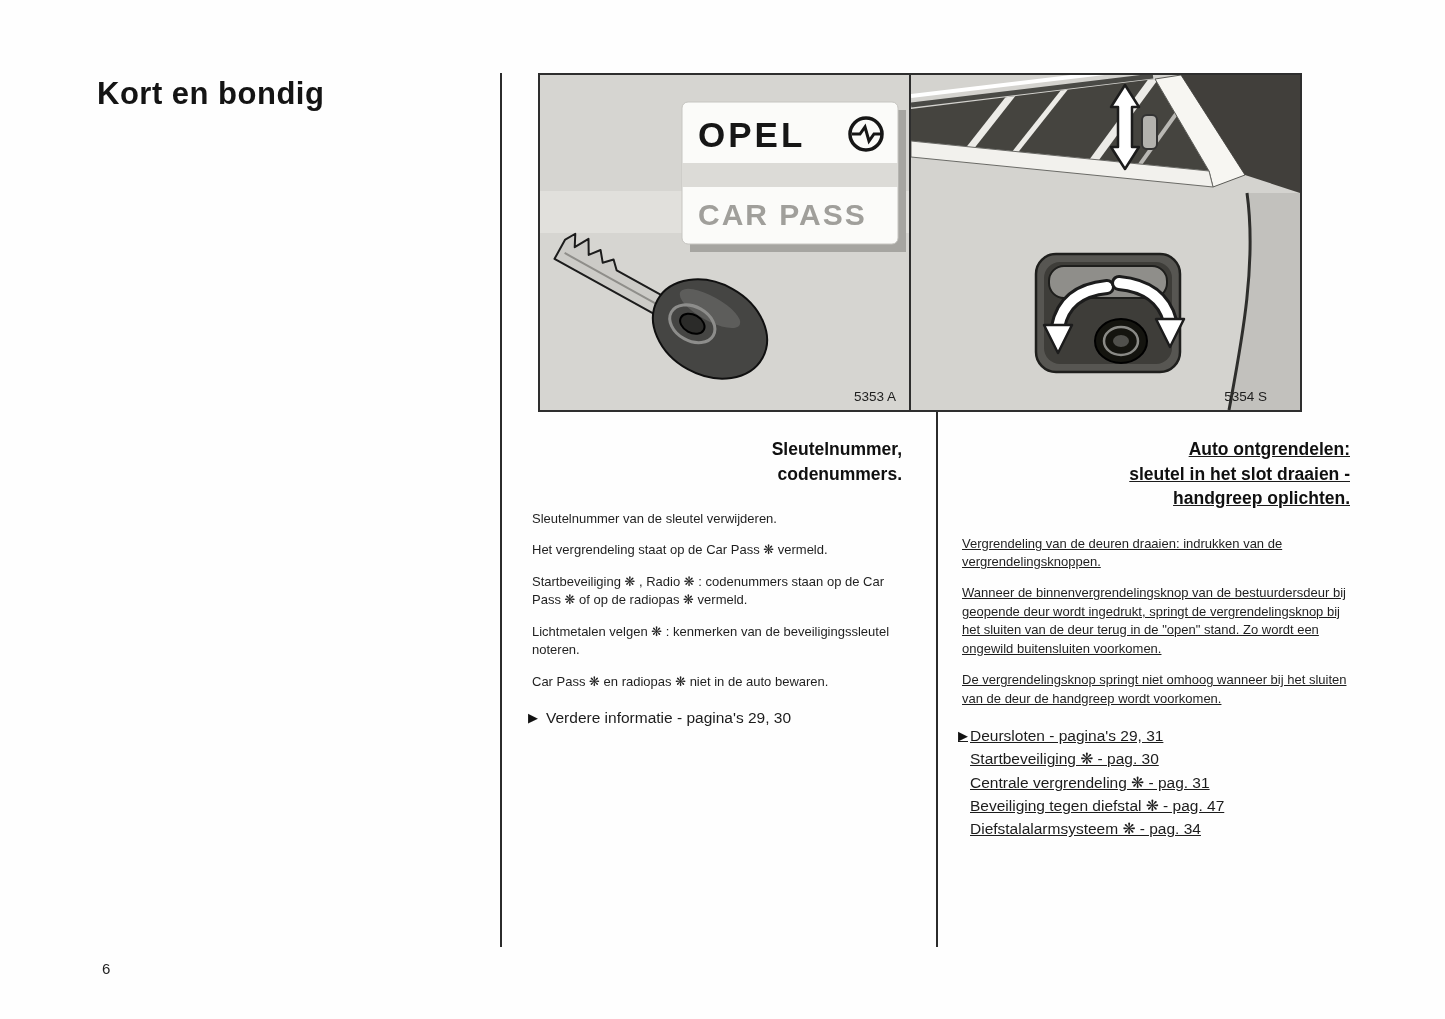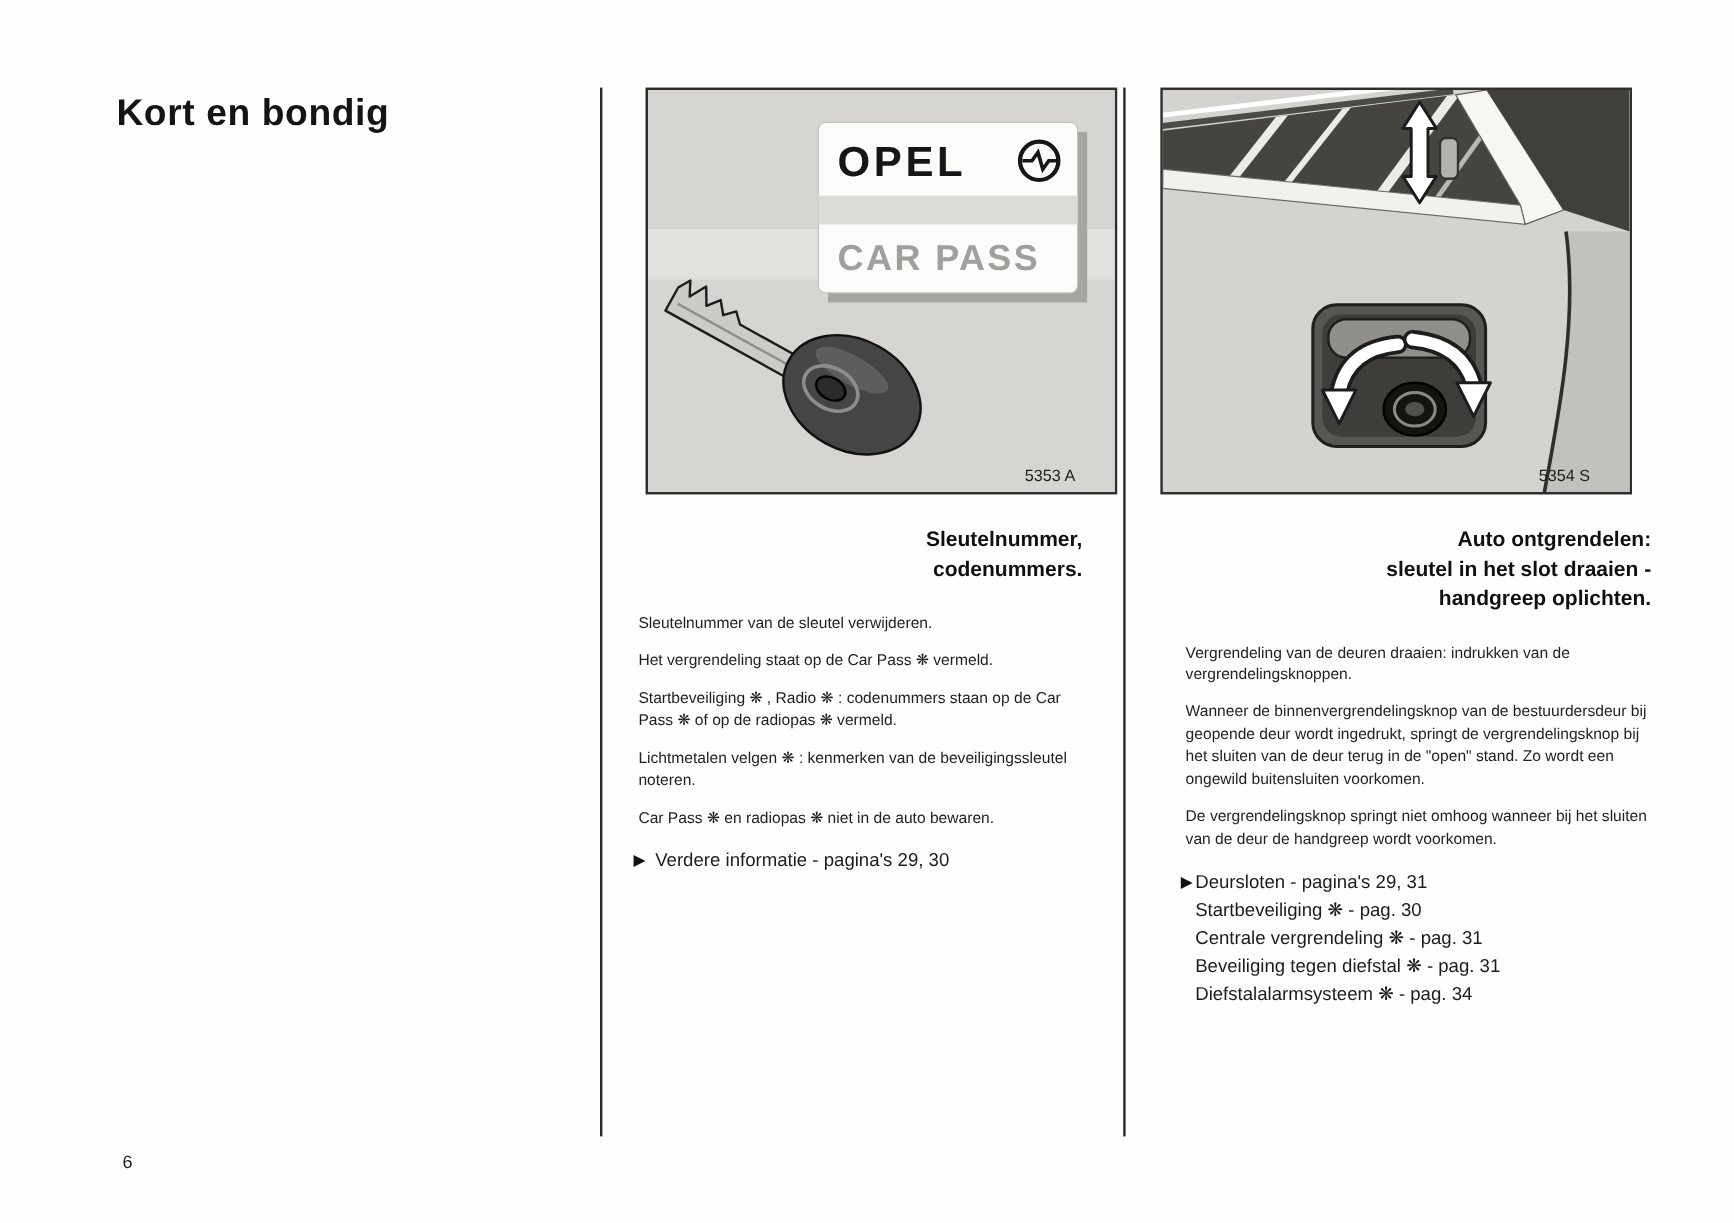--- a/index.html
+++ b/index.html
@@ -10,25 +10,25 @@
   .doc-title{
     position:absolute;left:97px;top:76px;font-size:31px;font-weight:700;color:#141414;letter-spacing:.5px;
   }
   .vrule{position:absolute;top:73px;height:874px;width:2px;background:#2b2b2b;}
   .vrule.left{left:500px;}
   .vrule.right{left:936px;}
   .figure{
     position:absolute;top:73px;width:393px;height:339px;border:2px solid #2e2e2e;box-sizing:border-box;background:#d6d5d1;
   }
   .figure.one{left:518px;margin-left:20px;}
-  .figure.two{left:967px;}
+  .figure.two{left:909px;}
   .figure svg{display:block;width:100%;height:100%;}
   .col{position:absolute;top:437px;}
   .col.left{left:528px;width:374px;}
-  .col.right{left:984px;width:392px;}
+  .col.right{left:958px;width:392px;text-decoration:underline;}
   .col-heading{
     font-size:17.5px;font-weight:700;line-height:1.4;color:#101010;white-space:pre-line;margin:0 0 24px 0;text-align:right;
   }
   .para{font-size:13px;line-height:1.42;margin:0 0 13px 4px;color:#1f1f1f;}
   .note-line{display:flex;align-items:baseline;margin-top:18px;font-size:15.5px;}
   .marker{font-size:13px;color:#111;margin-right:8px;position:relative;top:-1px;}
   .ref-block{display:flex;align-items:baseline;margin-top:16px;}
   .ref-block .marker{margin-right:2px;}
   .ref-lines{font-size:15.5px;line-height:1.5;}
   .page-number{position:absolute;left:102px;top:960px;font-size:15px;color:#222;}
@@ -148,21 +148,21 @@
 handgreep oplichten.</h2>
     <p class="para">Vergrendeling van de deuren draaien: indrukken van de vergrendelingsknoppen.</p>
     <p class="para">Wanneer de binnenvergrendelingsknop van de bestuurdersdeur bij geopende deur wordt ingedrukt, springt de vergrendelingsknop bij het sluiten van de deur terug in de "open" stand. Zo wordt een ongewild buitensluiten voorkomen.</p>
     <p class="para">De vergrendelingsknop springt niet omhoog wanneer bij het sluiten van de deur de handgreep wordt voorkomen.</p>
     <div class="ref-block">
       <span class="marker">▶</span>
       <div class="ref-lines">
         <div>Deursloten - pagina's 29, 31</div>
         <div>Startbeveiliging ❋ - pag. 30</div>
         <div>Centrale vergrendeling ❋ - pag. 31</div>
-        <div>Beveiliging tegen diefstal ❋ - pag. 31</div>
+        <div>Beveiliging tegen diefstal ❋ - pag. 47</div>
         <div>Diefstalalarmsysteem ❋ - pag. 34</div>
       </div>
     </div>
   </div>
 
   <div class="page-number">6</div>
 
 </div>
 
 </body></html>

